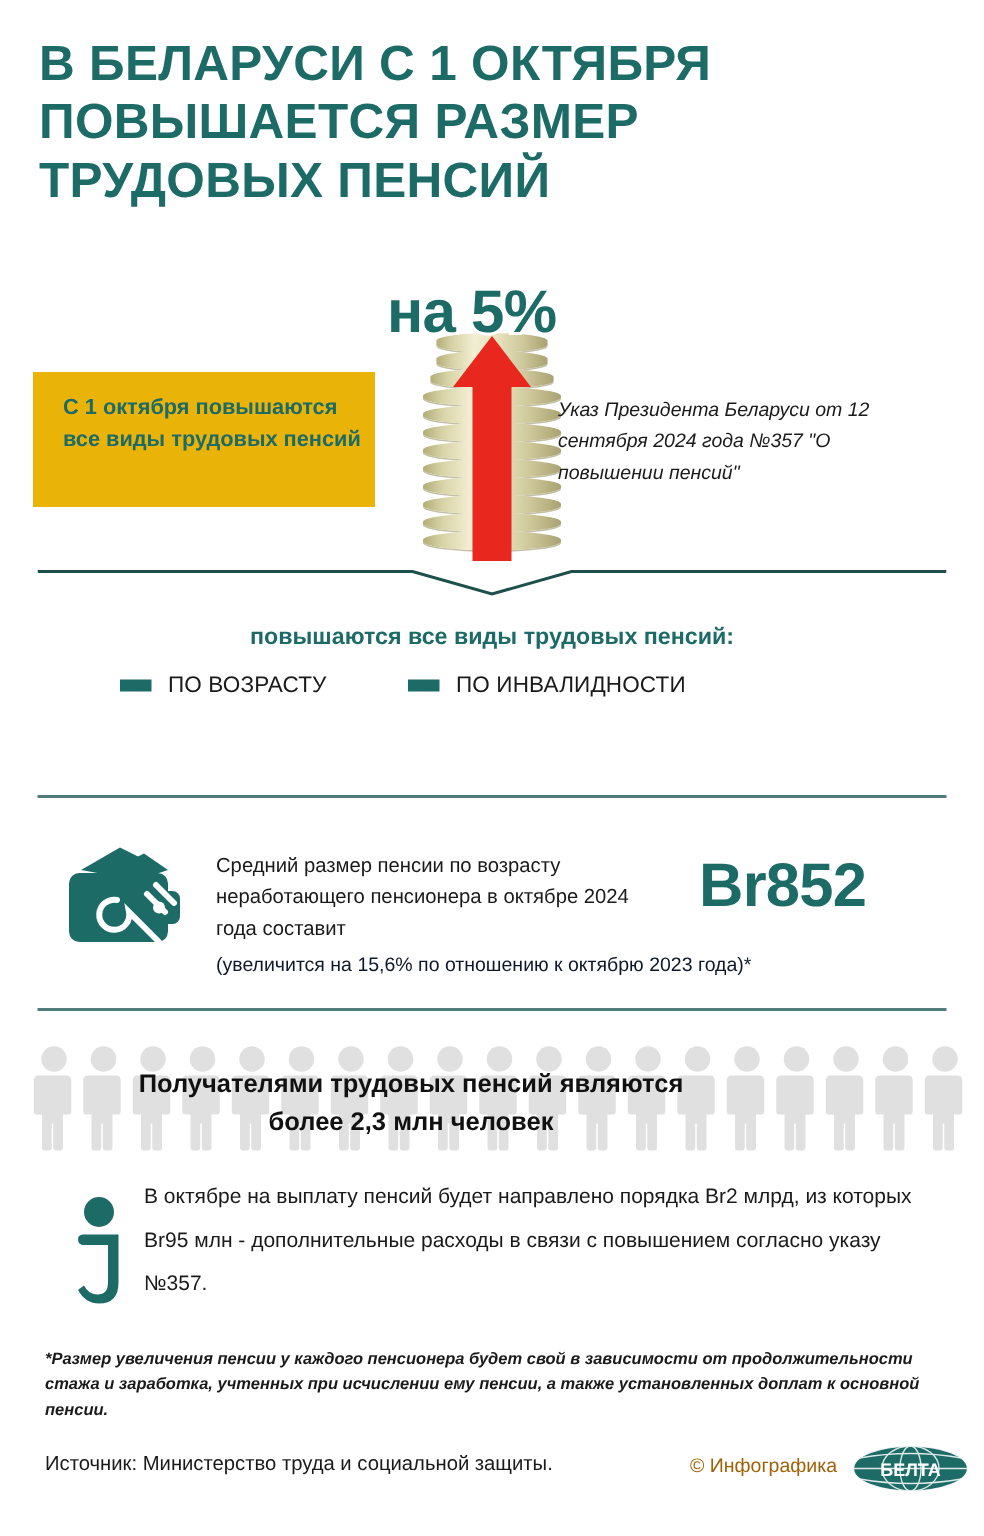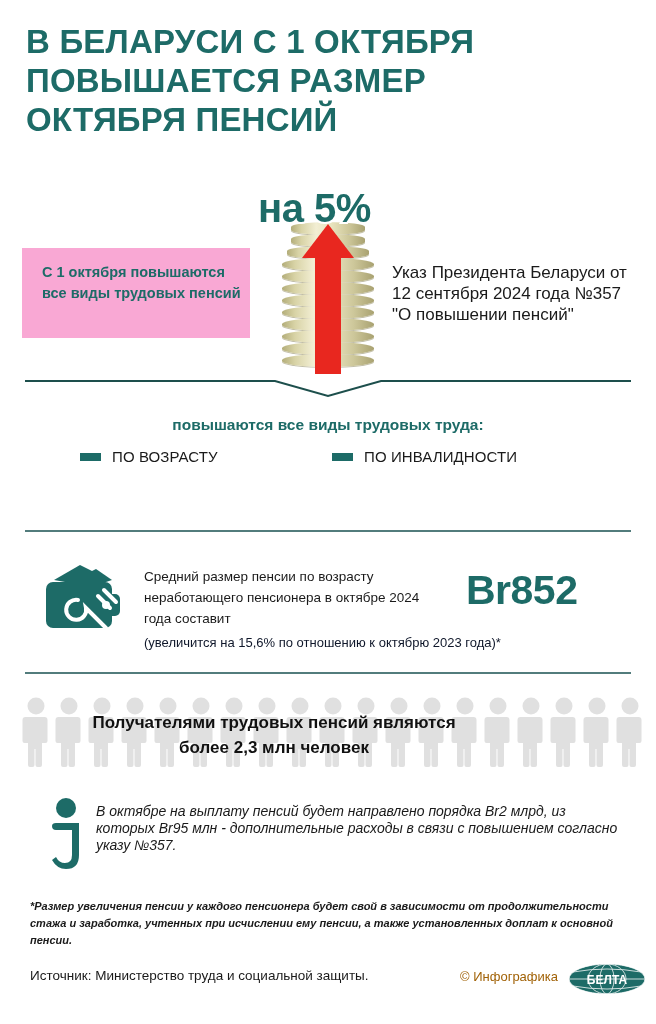--- a/index.html
+++ b/index.html
@@ -36,21 +36,21 @@
     white-space: nowrap;
   }
 
   
   .callout-box {
     position: absolute;
     left: 22px;
     top: 248px;
     width: 228px;
     height: 90px;
-    background: #f9a8d4;
+    background: #eab308;
   }
   .callout-text {
     position: absolute;
     left: 20px;
     top: 14px;
     width: 200px;
     font-size: 14.5px;
     line-height: 21px;
     font-weight: bold;
     color: #1d6b67;
@@ -114,26 +114,27 @@
     font-weight: bold;
     color: #1d6b67;
     letter-spacing: -0.5px;
     -webkit-text-stroke: 4px #ffffff;
     paint-order: stroke fill;
   }
 
   
   .decree {
     position: absolute;
-    left: 392px;
+    left: 372px;
     top: 262px;
     width: 250px;
-    font-size: 17px;
+    font-size: 13px;
     line-height: 21px;
     color: #1a1a1a;
+    font-style: italic;
   }
 
   
   .rule {
     position: absolute;
     left: 25px;
     width: 606px;
     height: 2px;
     background: #527c7c;
   }
@@ -162,21 +163,21 @@
     width: 540px;
   }
   .type-row {
     display: flex;
     margin-bottom: 14px;
   }
   .type-col {
     display: flex;
     align-items: center;
   }
-  .type-col.first { width: 252px; }
+  .type-col.first { width: 192px; }
   .bullet-dash {
     width: 21px;
     height: 8px;
     background: #1d6b67;
     margin-right: 11px;
     flex: none;
   }
   .type-label {
     font-size: 15px;
     color: #1a1a1a;
@@ -245,25 +246,24 @@
   .info-i {
     position: absolute;
     left: 42px;
     top: 797px;
     width: 44px;
     height: 74px;
   }
   .info-note {
     position: absolute;
     left: 96px;
-    top: 803px;
+    top: 783px;
     width: 530px;
     font-size: 14px;
-    line-height: 17px;
-    font-style: italic;
+    line-height: 29px;
     color: #1a1a1a;
   }
 
   
   .footnote {
     position: absolute;
     left: 30px;
     top: 898px;
     width: 600px;
     font-size: 11px;
@@ -297,21 +297,21 @@
   }
 </style>
 </head>
 <body>
 
 <div id="page">
 
   <div class="title-block">
     <div class="title-line">В БЕЛАРУСИ С 1 ОКТЯБРЯ</div>
     <div class="title-line">ПОВЫШАЕТСЯ РАЗМЕР</div>
-    <div class="title-line">ОКТЯБРЯ ПЕНСИЙ</div>
+    <div class="title-line">ТРУДОВЫХ ПЕНСИЙ</div>
   </div>
 
   <div class="callout-box">
     <div class="callout-text">С 1 октября повышаются все виды трудовых пенсий</div>
   </div>
 
   <div class="coins-wrap">
     <div class="coin narrow" style="top:0px;"></div>
     <div class="coin narrow" style="top:12px;"></div>
     <div class="coin narrow2" style="top:24px;"></div>
@@ -328,21 +328,21 @@
     <div class="arrow-up"></div>
   </div>
   <div class="pct-label">на 5%</div>
 
   <div class="decree">Указ Президента Беларуси от 12 сентября 2024 года №357 "О повышении пенсий"</div>
 
   <svg class="chevron-svg" style="top:378px;" viewBox="0 0 606 22" preserveAspectRatio="none">
     <path d="M0,3 L250,3 L303,18 L356,3 L606,3" fill="none" stroke="#1d4f4c" stroke-width="2"></path>
   </svg>
 
-  <div class="types-heading">повышаются все виды трудовых труда:</div>
+  <div class="types-heading">повышаются все виды трудовых пенсий:</div>
   <div class="types-grid">
     <div class="type-row">
       <div class="type-col first">
         <span class="bullet-dash"></span>
         <span class="type-label">ПО ВОЗРАСТУ</span>
       </div>
       <div class="type-col">
         <span class="bullet-dash"></span>
         <span class="type-label">ПО ИНВАЛИДНОСТИ</span>
       </div>

